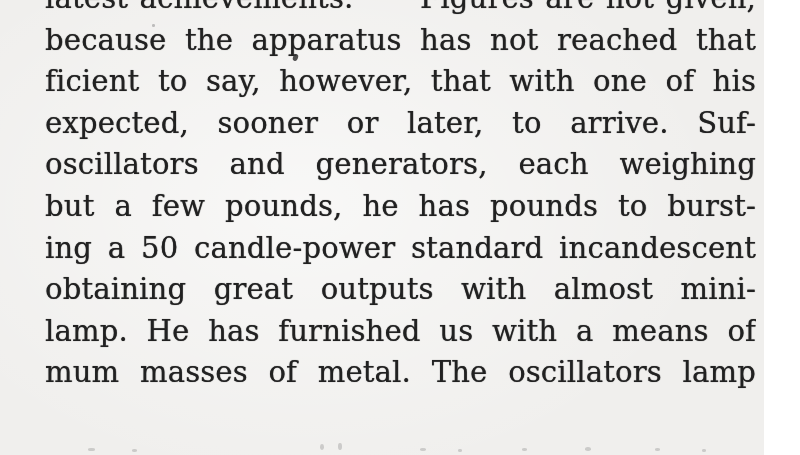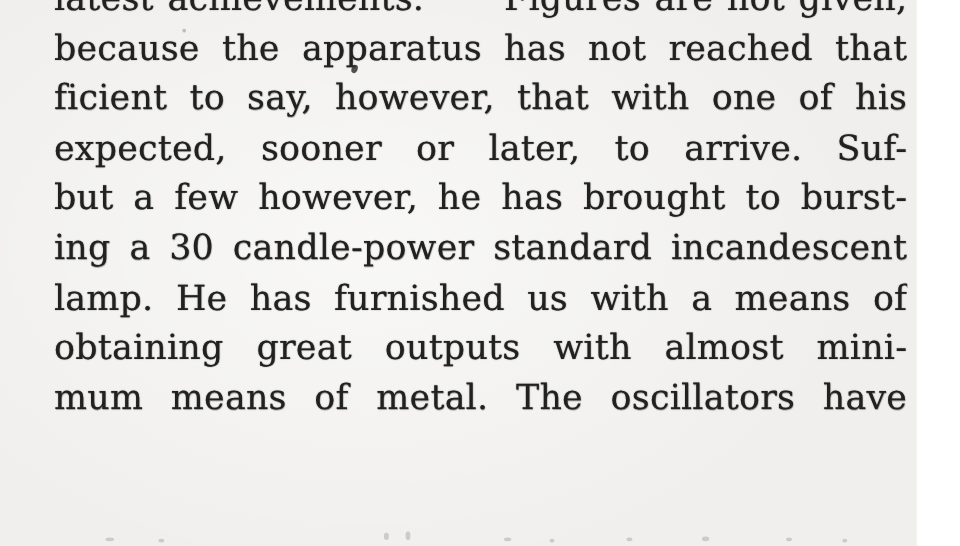--- a/index.html
+++ b/index.html
@@ -58,25 +58,26 @@
 <div class="scan-page">
 
   <div class="text-block">
     <div class="line-split">
       <span>latest achievements.</span>
       <span>Figures are not given,</span>
     </div>
     <div class="line">because the apparatus has not reached that</div>
     <div class="line">ficient to say, however, that with one of his</div>
     <div class="line">expected, sooner or later, to arrive. Suf-</div>
-    <div class="line">but a few however, he has brought to burst-</div>
-    <div class="line">ing a 30 candle-power standard incandescent</div>
+    <div class="line">oscillators and generators, each weighing</div>
+    <div class="line">but a few pounds, he has pounds to burst-</div>
+    <div class="line">ing a 50 candle-power standard incandescent</div>
+    <div class="line">obtaining great outputs with almost mini-</div>
     <div class="line">lamp. He has furnished us with a means of</div>
-    <div class="line">obtaining great outputs with almost mini-</div>
-    <div class="line">mum means of metal. The oscillators have</div>
+    <div class="line">mum masses of metal. The oscillators lamp</div>
   </div>
 
   <div class="speck speck-ink" style="left:293px; top:54px; width:5px; height:7px; transform:rotate(18deg);"></div>
 
   <div class="speck speck-faint" style="left:152px; top:24px; width:3px; height:3px;"></div>
   <div class="speck speck-faint" style="left:776px; top:107px; width:4px; height:3px;"></div>
   <div class="speck speck-faint" style="left:768px; top:142px; width:3px; height:3px;"></div>
   <div class="speck speck-faint" style="left:775px; top:272px; width:4px; height:3px;"></div>
   <div class="speck speck-faint" style="left:787px; top:436px; width:4px; height:3px;"></div>
 

